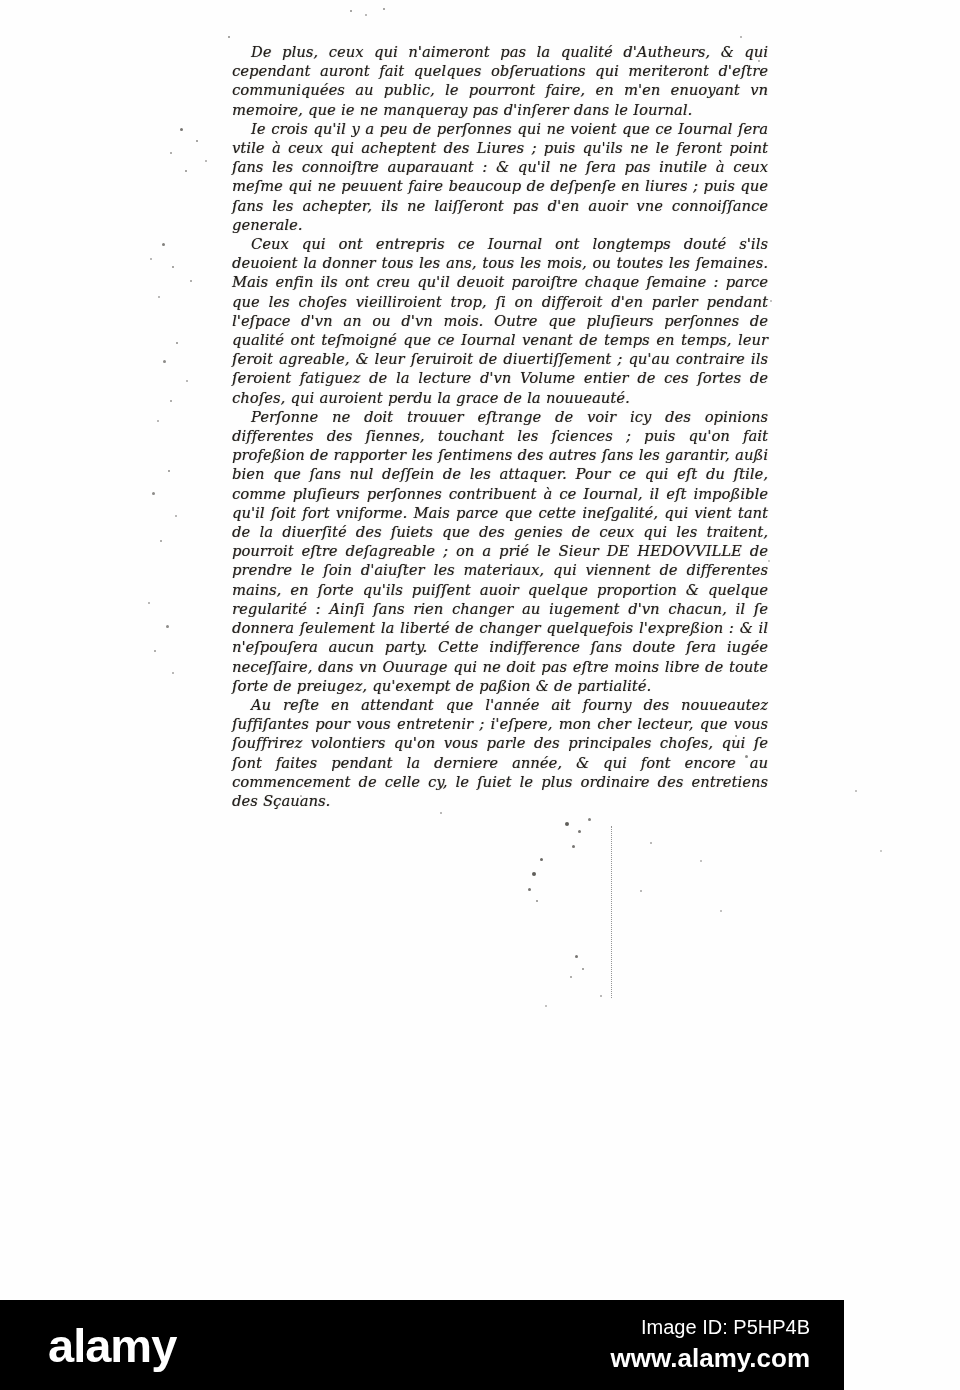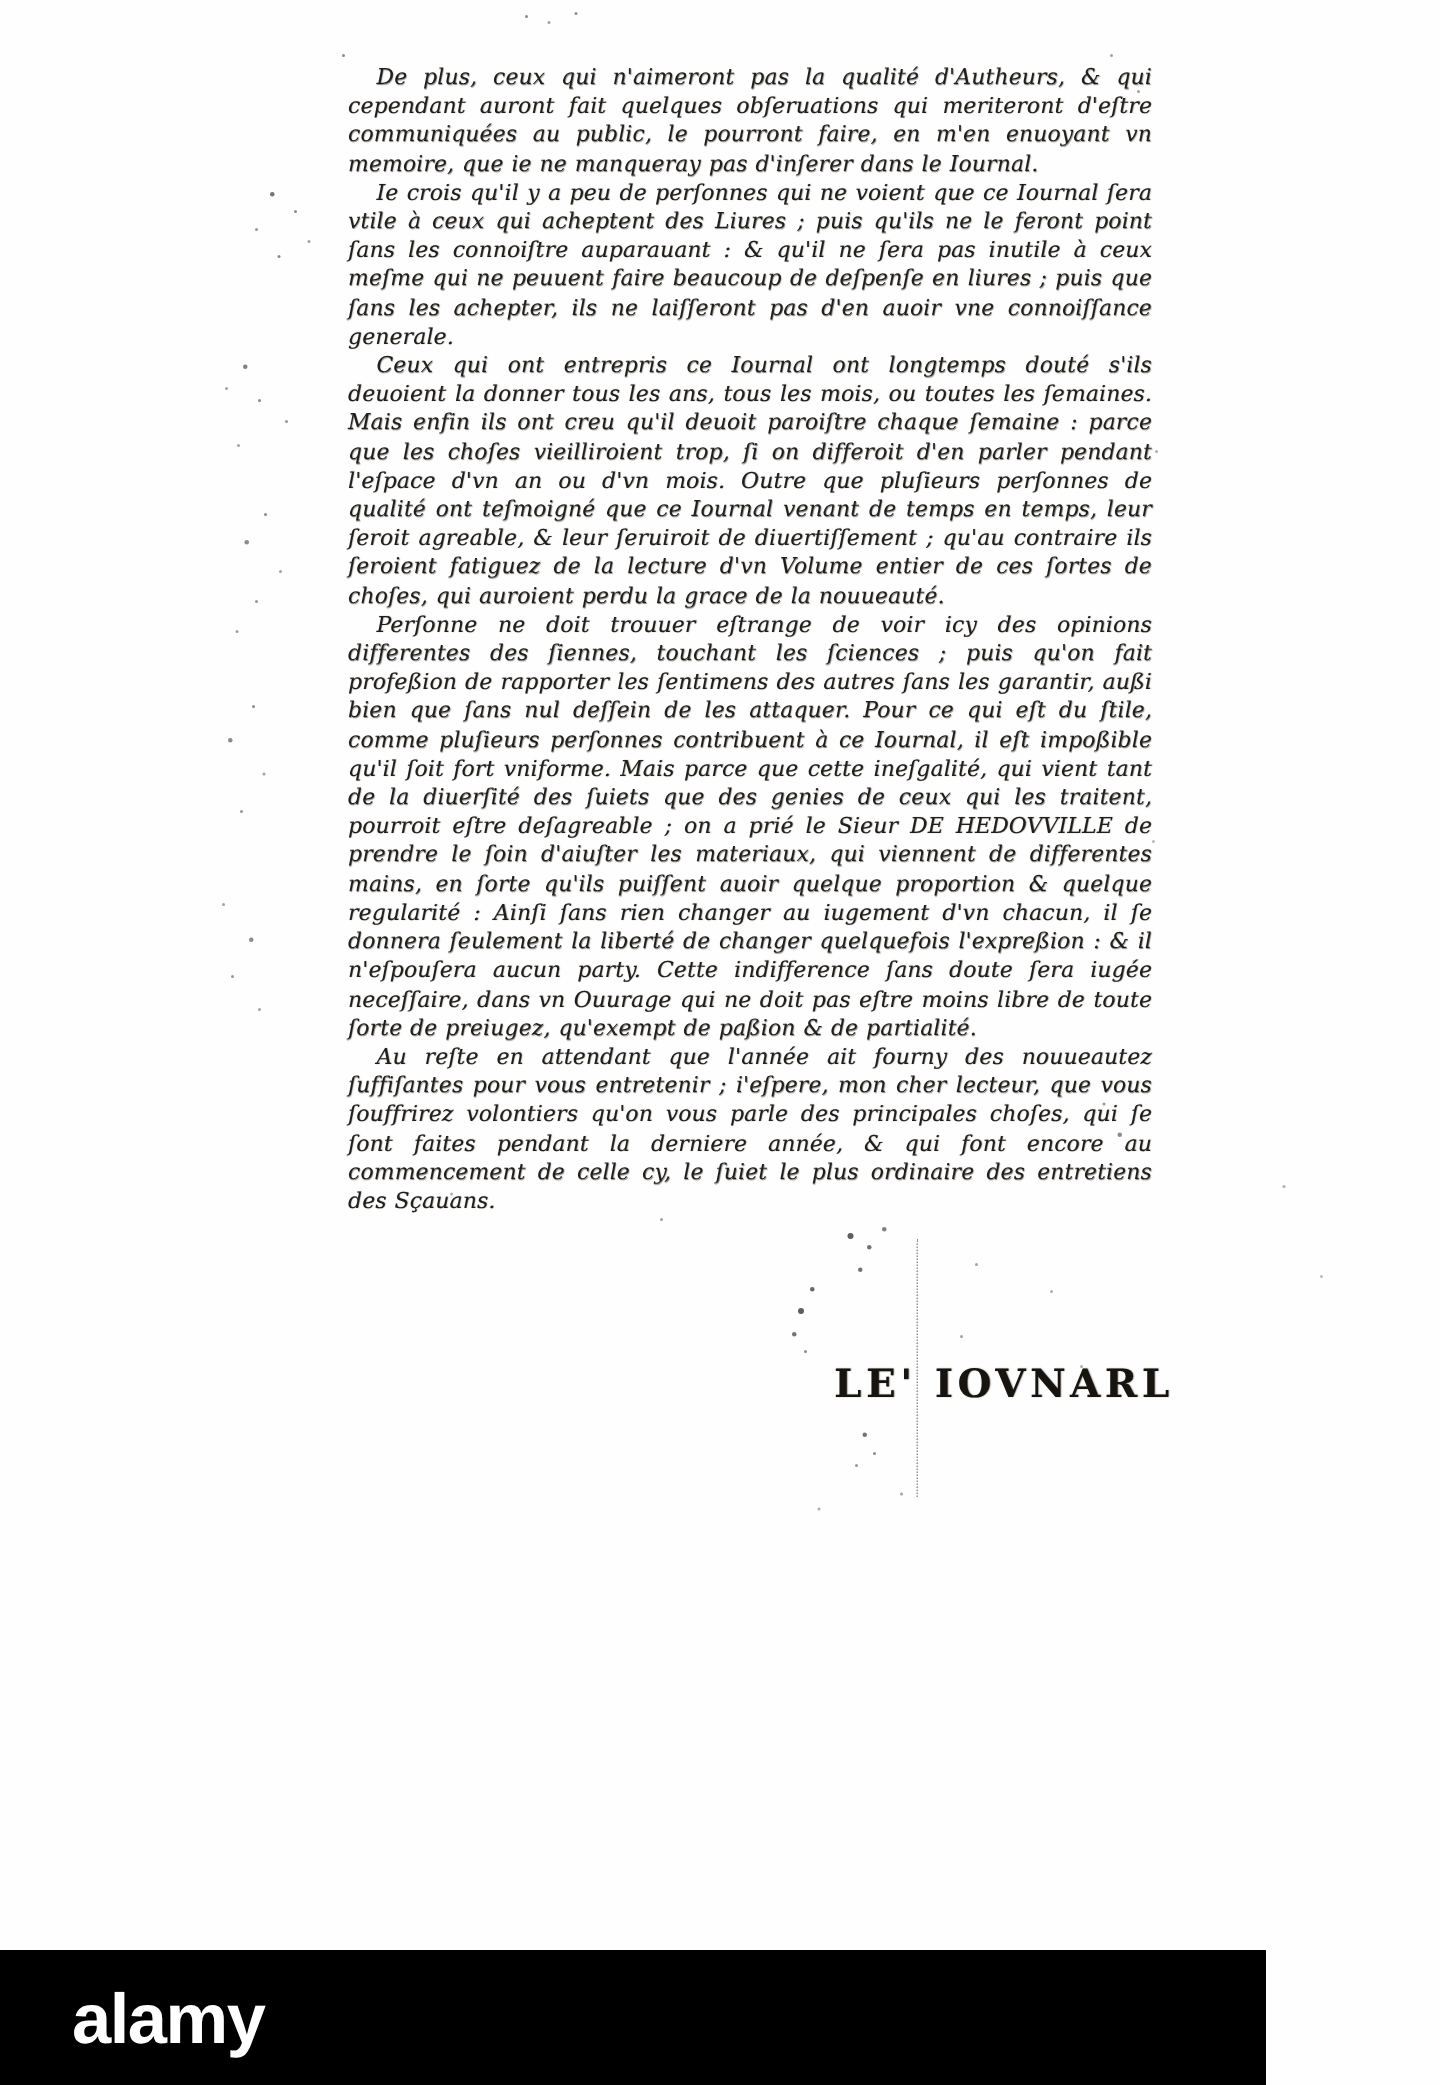--- a/index.html
+++ b/index.html
@@ -100,21 +100,20 @@
   <div class="text-block">
     <p>De plus, ceux qui n'aimeront pas la qualité d'Autheurs, &amp; qui cependant auront fait quelques obſeruations qui meriteront d'eſtre communiquées au public, le pourront faire, en m'en enuoyant vn memoire, que ie ne manqueray pas d'inſerer dans le Iournal.</p>
     <p>Ie crois qu'il y a peu de perſonnes qui ne voient que ce Iournal ſera vtile à ceux qui acheptent des Liures ; puis qu'ils ne le feront point ſans les connoiſtre auparauant : &amp; qu'il ne ſera pas inutile à ceux meſme qui ne peuuent faire beaucoup de deſpenſe en liures ; puis que ſans les achepter, ils ne laiſſeront pas d'en auoir vne connoiſſance generale.</p>
     <p>Ceux qui ont entrepris ce Iournal ont longtemps douté s'ils deuoient la donner tous les ans, tous les mois, ou toutes les ſemaines. Mais enfin ils ont creu qu'il deuoit paroiſtre chaque ſemaine : parce que les choſes vieilliroient trop, ſi on differoit d'en parler pendant l'eſpace d'vn an ou d'vn mois. Outre que pluſieurs perſonnes de qualité ont teſmoigné que ce Iournal venant de temps en temps, leur ſeroit agreable, &amp; leur ſeruiroit de diuertiſſement ; qu'au contraire ils ſeroient fatiguez de la lecture d'vn Volume entier de ces ſortes de choſes, qui auroient perdu la grace de la nouueauté.</p>
     <p>Perſonne ne doit trouuer eſtrange de voir icy des opinions differentes des ſiennes, touchant les ſciences ; puis qu'on fait profeßion de rapporter les ſentimens des autres ſans les garantir, außi bien que ſans nul deſſein de les attaquer. Pour ce qui eſt du ſtile, comme pluſieurs perſonnes contribuent à ce Iournal, il eſt impoßible qu'il ſoit fort vniforme. Mais parce que cette ineſgalité, qui vient tant de la diuerſité des ſuiets que des genies de ceux qui les traitent, pourroit eſtre deſagreable ; on a prié le Sieur DE HEDOVVILLE de prendre le ſoin d'aiuſter les materiaux, qui viennent de differentes mains, en ſorte qu'ils puiſſent auoir quelque proportion &amp; quelque regularité : Ainſi ſans rien changer au iugement d'vn chacun, il ſe donnera ſeulement la liberté de changer quelquefois l'expreßion : &amp; il n'eſpouſera aucun party. Cette indifference ſans doute ſera iugée neceſſaire, dans vn Ouurage qui ne doit pas eſtre moins libre de toute ſorte de preiugez, qu'exempt de paßion &amp; de partialité.</p>
     <p>Au reſte en attendant que l'année ait fourny des nouueautez ſuffiſantes pour vous entretenir ; i'eſpere, mon cher lecteur, que vous ſouffrirez volontiers qu'on vous parle des principales choſes, qui ſe ſont faites pendant la derniere année, &amp; qui font encore au commencement de celle cy, le ſuiet le plus ordinaire des entretiens des Sçauans.</p>
   </div>
 
   <div class="gutter-line"></div>
 
-  <div class="catchword">LE' IOVNARL</div>
 
   <div id="specks">
       <div class="speck" style="left: 350px; top: 10px; width: 2px; height: 2px; opacity: 0.5;"></div>
       <div class="speck" style="left: 365px; top: 14px; width: 2px; height: 2px; opacity: 0.4;"></div>
       <div class="speck" style="left: 383px; top: 8px; width: 2px; height: 2px; opacity: 0.5;"></div>
       <div class="speck" style="left: 740px; top: 36px; width: 2px; height: 2px; opacity: 0.4;"></div>
       <div class="speck" style="left: 228px; top: 36px; width: 2px; height: 2px; opacity: 0.5;"></div>
       <div class="speck" style="left: 758px; top: 60px; width: 2px; height: 2px; opacity: 0.4;"></div>
       <div class="speck" style="left: 764px; top: 90px; width: 2px; height: 2px; opacity: 0.35;"></div>
       <div class="speck" style="left: 180px; top: 128px; width: 3px; height: 3px; opacity: 0.6;"></div>
@@ -164,15 +163,19 @@
       <div class="speck" style="left: 640px; top: 890px; width: 2px; height: 2px; opacity: 0.4;"></div>
       <div class="speck" style="left: 720px; top: 910px; width: 2px; height: 2px; opacity: 0.35;"></div>
       <div class="speck" style="left: 600px; top: 995px; width: 2px; height: 2px; opacity: 0.4;"></div>
       <div class="speck" style="left: 545px; top: 1005px; width: 2px; height: 2px; opacity: 0.35;"></div>
       <div class="speck" style="left: 880px; top: 850px; width: 2px; height: 2px; opacity: 0.3;"></div>
       <div class="speck" style="left: 855px; top: 790px; width: 2px; height: 2px; opacity: 0.35;"></div>
     </div>
 
   <div class="watermark-bar">
     <div class="alamy-logo">alamy</div>
+    <div class="wm-right">
+      <div class="wm-image-id">Image ID: P5HP4B</div>
+      <div class="wm-url">www.alamy.com</div>
+    </div>
   </div>
 
 </div>
 
 </body></html>

